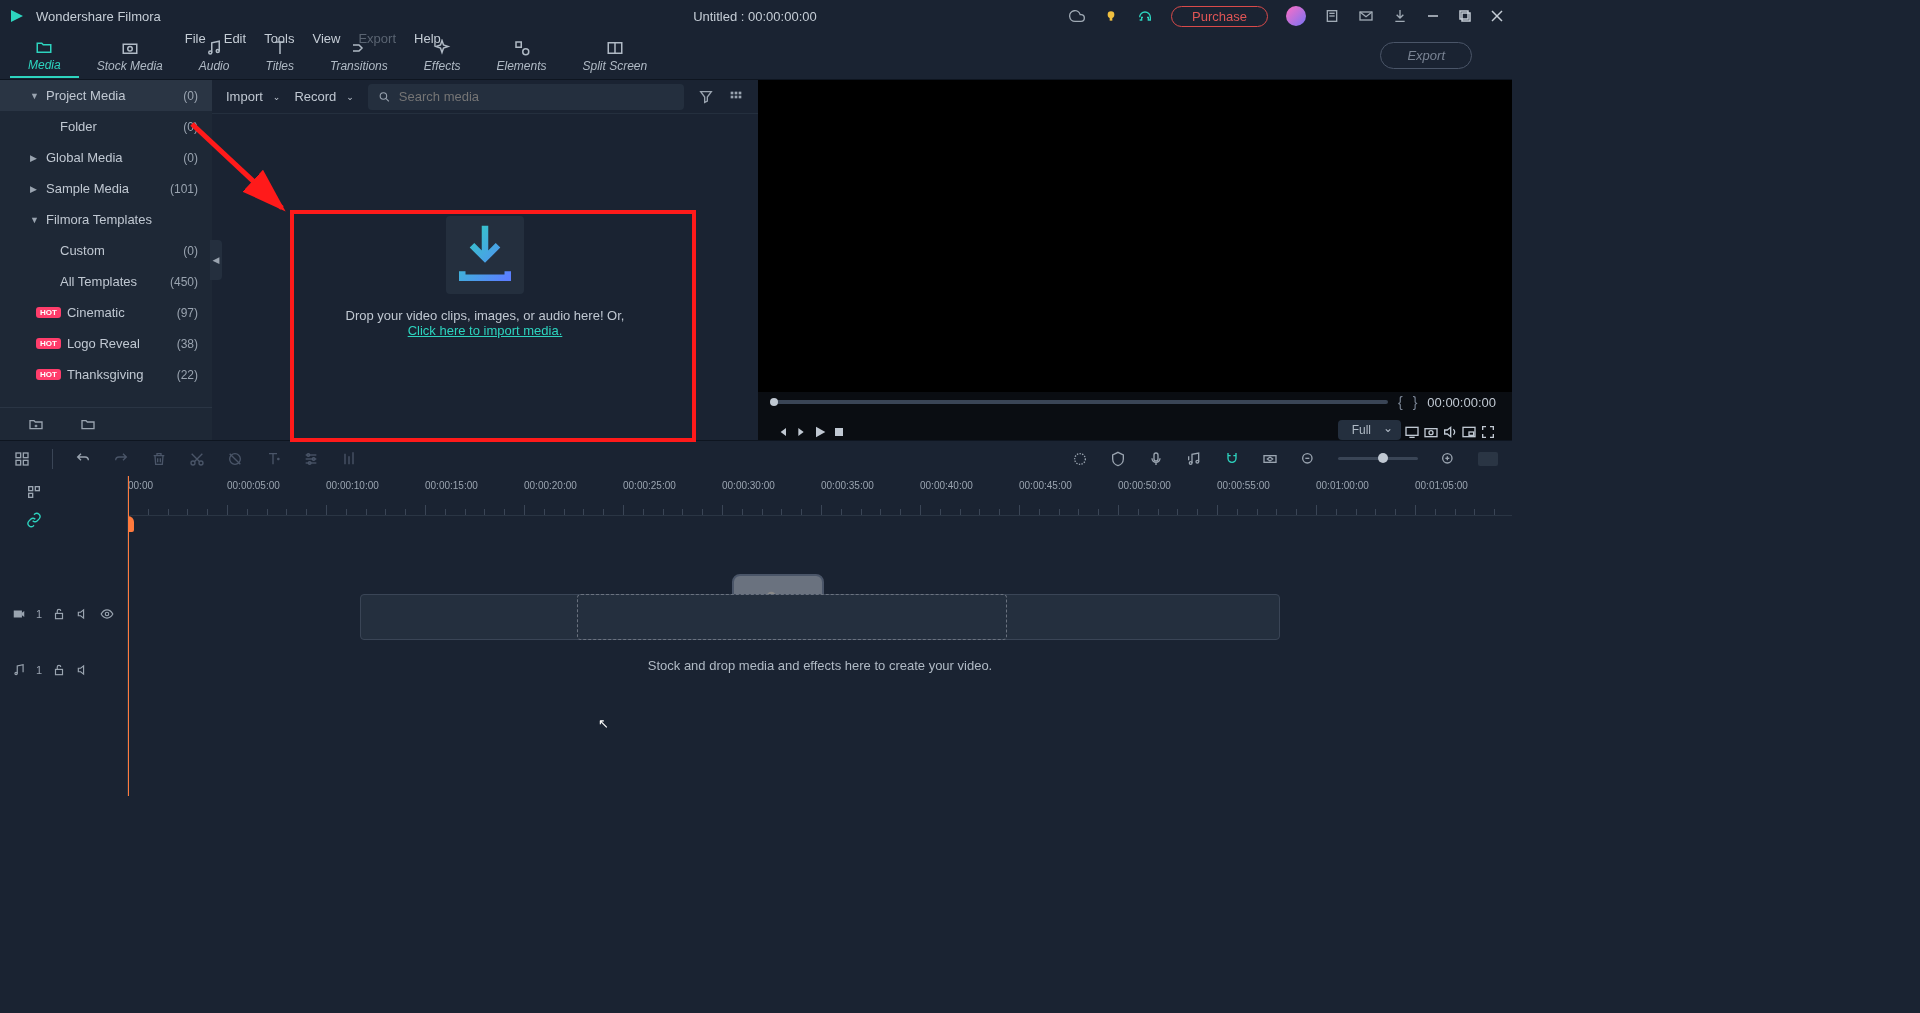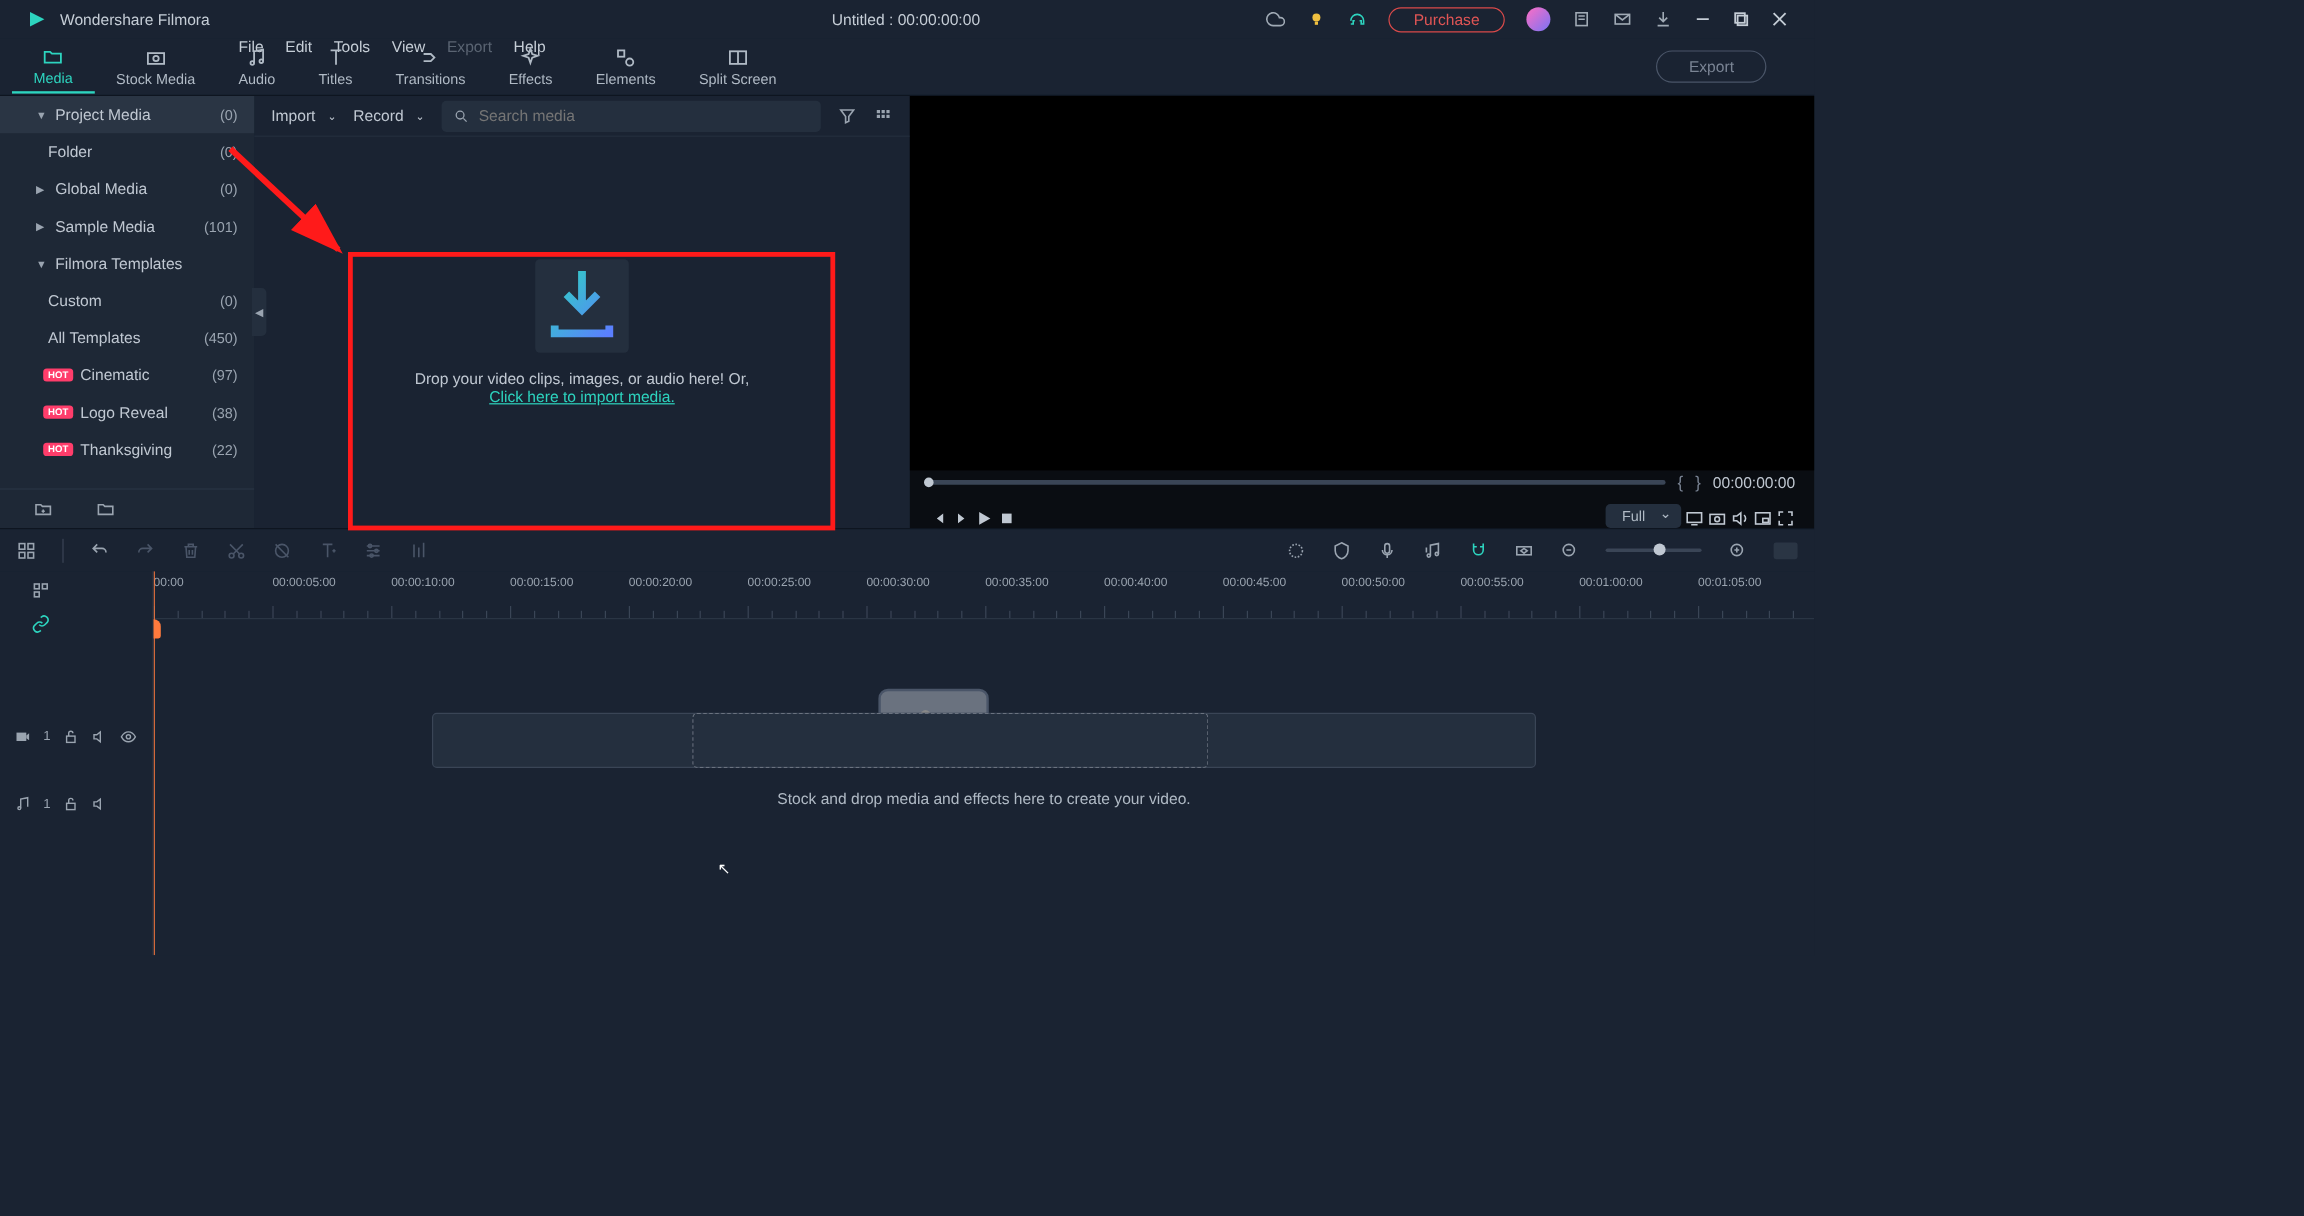--- a/index.html
+++ b/index.html
@@ -1,45 +1,45 @@
 <!DOCTYPE html>
 <html><head>
 <meta charset="utf-8">
 <style>
 * { margin: 0; padding: 0; box-sizing: border-box; font-family: -apple-system, BlinkMacSystemFont, "Segoe UI", Arial, sans-serif; }
 body { background: #1a2332; color: #b0bac5; overflow: hidden; width: 1512px; height: 797px; font-size: 13px; }
 
 
-.titlebar { height: 32px; background: #1a2332; display: flex; align-items: center; padding: 0 22px; }
+.titlebar { height: 32px; background: #1a2332; display: flex; align-items: center; padding: 0 8px; }
 .titlebar .logo { width: 18px; height: 18px; margin-right: 10px; display: flex; align-items: center; }
 .titlebar .appname { color: #c5cdd6; font-size: 13px; margin-right: 24px; }
 .titlebar .menus { display: flex; gap: 18px; margin-top: 44px; }
 .titlebar .menus span { color: #c5cdd6; font-size: 13px; cursor: pointer; }
 .titlebar .menus .disabled { color: #5a6472; }
 .titlebar .center { flex: 1; text-align: center; color: #c5cdd6; font-size: 13px; }
 .titlebar .right { display: flex; align-items: center; gap: 18px; }
 .titlebar .icon { width: 16px; height: 16px; color: #a0aab5; cursor: pointer; display: flex; align-items: center; justify-content: center; }
 .titlebar .purchase { border: 1px solid #d94a4a; color: #e05555; padding: 2px 20px; border-radius: 14px; font-size: 13px; cursor: pointer; }
 .titlebar .avatar { width: 20px; height: 20px; border-radius: 50%; background: linear-gradient(135deg,#ff6ec4,#7873f5); }
 .titlebar .wincontrol { width: 14px; height: 14px; color: #c5cdd6; cursor: pointer; display: flex; align-items: center; justify-content: center; }
 
 
-.tabs { height: 48px; background: #1a2332; display: flex; align-items: center; padding-left: 10px; gap: 0; border-bottom: 1px solid #0e1520; }
+.tabs { height: 48px; background: #1a2332; display: flex; align-items: center; padding-left: 10px; gap: 0; border-bottom: 1px solid #0e1520; font-style: italic; }
 .tab { display: flex; flex-direction: column; align-items: center; gap: 2px; padding: 4px 18px; cursor: pointer; color: #b0bac5; font-size: 12px; }
 .tab.active { color: #2dd4bf; border-bottom: 2px solid #2dd4bf; }
 .tab .ticon { width: 18px; height: 18px; display: flex; align-items: center; justify-content: center; }
 .export-btn { margin-left: auto; margin-right: 40px; border: 1px solid #4a5568; color: #7a8494; padding: 5px 26px; border-radius: 18px; font-size: 13px; cursor: pointer; }
 
 
 .main-row { display: flex; height: 360px; }
 .sidebar { width: 212px; background: #1e2836; display: flex; flex-direction: column; }
 .side-item { display: flex; align-items: center; justify-content: space-between; padding: 6px 14px 6px 30px; font-size: 13px; color: #c0c8d2; cursor: pointer; height: 31px; }
 .side-item.selected { background: #2a3544; }
 .side-item .exp { width: 10px; font-size: 9px; margin-right: 6px; color: #9aa4b0; }
-.side-item.sub { padding-left: 40px; }
+.side-item.sub { padding-left: 60px; }
 .side-item.sub2 { padding-left: 36px; }
 .side-item .hot { background: #ff3d6b; color: #fff; font-size: 8px; padding: 1px 4px; border-radius: 3px; margin-right: 6px; font-weight: bold; }
 .side-item .count { color: #9aa4b0; font-size: 12px; }
 .side-item .left { display: flex; align-items: center; }
 .side-bottom { margin-top: auto; padding: 8px 14px 8px 28px; display: flex; gap: 36px; border-top: 1px solid #2a3544; }
 
 
 .media-panel { width: 546px; background: #1a2332; display: flex; flex-direction: column; position: relative; }
 .media-top { height: 34px; display: flex; align-items: center; gap: 14px; padding: 0 14px; border-bottom: 1px solid #242f3e; }
 .dd { display: flex; align-items: center; gap: 10px; color: #c0c8d2; cursor: pointer; font-size: 13px; }

